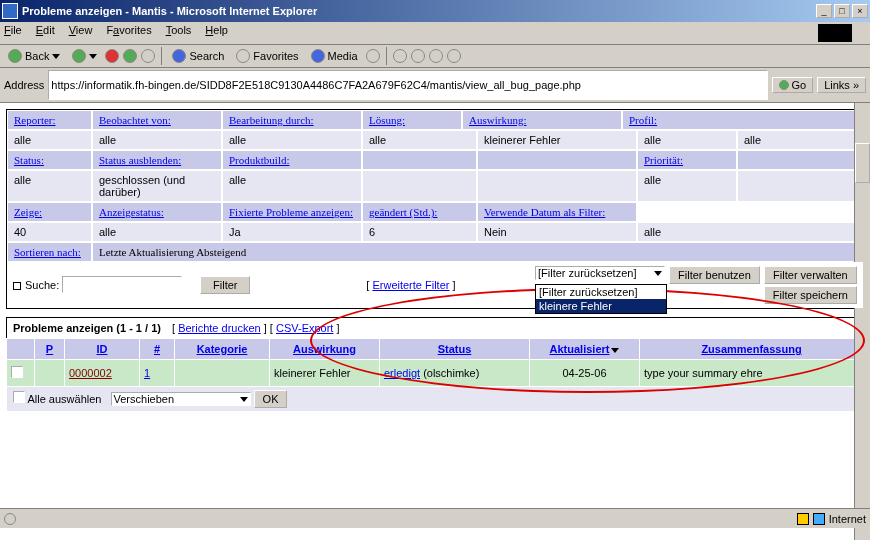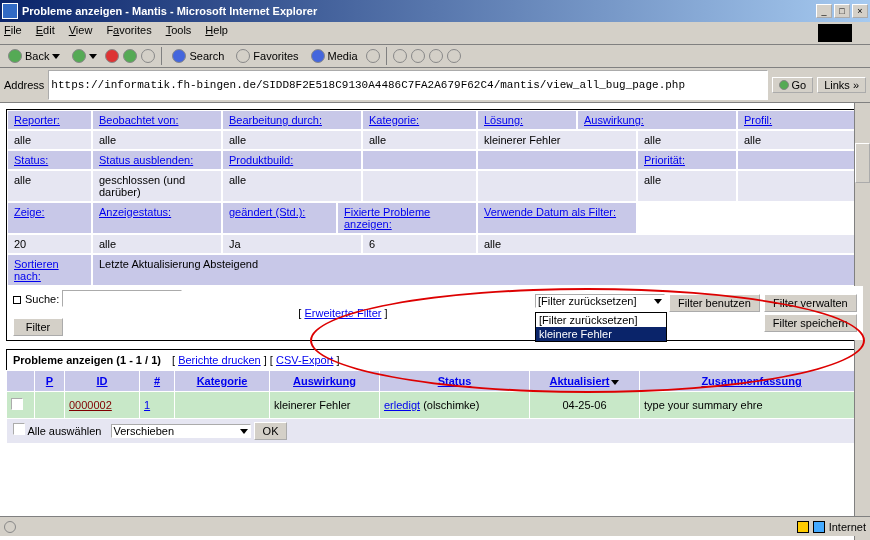--- a/index.html
+++ b/index.html
@@ -10,43 +10,43 @@
 .titlebar .winbtn { width: 16px; height: 14px; background: #d4d0c8; border: 1px outset #fff; margin-left: 2px; font-size: 9px; text-align: center; line-height: 12px; color: #000; font-family: Marlett, sans-serif; display:flex; align-items:center; justify-content:center;}
 .menubar { background: #d4d0c8; display: flex; padding: 2px 4px; border-bottom: 1px solid #808080; }
 .menubar span { margin-right: 14px; }
 .menubar span u { text-decoration: underline; }
 .menubar .logo { margin-left: auto; width: 34px; height: 18px; background: #000; display:flex; align-items:center; justify-content:center; color:#fff; font-size:9px;}
 .toolbar { background: #d4d0c8; display: flex; align-items: center; padding: 2px 4px; border-bottom: 1px solid #808080; gap: 4px; }
 .tbtn { display: flex; align-items: center; padding: 2px 4px; gap: 3px; }
 .tico { width: 14px; height: 14px; border: 1px solid #888; border-radius: 50%; display: inline-block; }
 .tsep { width: 1px; height: 18px; background: #808080; margin: 0 2px; }
 .addrbar { background: #d4d0c8; display: flex; align-items: center; padding: 2px 4px; border-bottom: 1px solid #808080; gap: 4px; }
-.addrbar input { flex: 1; border: 1px inset #fff; padding: 14px 2px; font-size: 11px; height: 18px; font-family: Liberation Mono, monospace; }
+.addrbar input { flex: 1; border: 1px inset #fff; padding: 14px 2px; font-size: 11px; height: 18px; }
 .gobtn, .linksbtn { border: 1px outset #fff; background: #d4d0c8; padding: 1px 6px; display:flex; align-items:center; gap:3px;}
 .content { background: #fff; padding: 6px; height: 450px; overflow: hidden; position: relative; }
 .filterbox { border: 1px solid #000; margin-bottom: 8px; }
 .frow { display: flex; }
 .fcell { padding: 3px 6px; border: 1px solid #fff; }
-.fhead { background: #c8c8e8; }
+.fhead { background: #c8c8e8; font-family: Liberation Serif, serif; }
 .fval { background: #e6e6f2; }
 .fcell a { color: #0000ee; text-decoration: underline; }
 .searchrow { padding: 4px 6px; display: flex; align-items: center; gap: 6px; position: relative; background:#fff;}
 .sbtn { border: 1px outset #fff; background: #d4d0c8; padding: 2px 8px; font-size: 11px; }
 .selbox { border: 1px inset #fff; background: #fff; padding: 0 2px; font-size: 11px; width: 130px; display:inline-flex; align-items:center; justify-content:space-between;}
 .dropdown { position: absolute; top: 22px; left: 497px; width: 132px; border: 1px solid #000; background: #fff; z-index: 10; }
 .dropdown div { padding: 1px 3px; }
 .dropdown .sel { background: #0a246a; color: #fff; }
 .listhead { background: #fff; padding: 4px 6px; font-weight: bold; border:1px solid #000; border-bottom:none;}
 .listhead a { color: #0000ee; font-weight: normal; text-decoration: underline; }
 table.bugs { width: 100%; border-collapse: collapse; border:1px solid #000;}
 table.bugs th { background: #c8c8e8; padding: 4px; font-weight: bold; border:1px solid #fff;}
 table.bugs th a { color: #0000ee; text-decoration: underline; }
 table.bugs td { padding: 6px 4px; border:1px solid #fff;}
 .buggreen { background: #c8e8c8; }
-.statusbar { background: #d4d0c8; border-top: 1px solid #808080; height: 20px; display: flex; align-items: center; padding: 0 4px; position:absolute; bottom:4px; left:0; right:0;}
+.statusbar { background: #d4d0c8; border-top: 1px solid #808080; height: 20px; display: flex; align-items: center; padding: 0 4px; position:absolute; bottom:12px; left:0; right:0;}
 .statusbar .zone { margin-left: auto; display: flex; align-items: center; gap: 4px; }
 .ellipse { position: absolute; border: 2px solid #d00; border-radius: 50%; pointer-events: none; }
 .minibox{width:8px;height:8px;border:1px solid #000;display:inline-block;margin-right:4px;vertical-align:middle;}
 .arrow{display:inline-block; width:0;height:0;border-left:4px solid transparent;border-right:4px solid transparent;border-top:5px solid #000;}
 .tico.grn{background:#5a5;}
 .tico.red{background:#d33;}
 .tico.blu{background:#46d;}
 .chk{width:12px;height:12px;border:1px inset #fff;background:#fff;display:inline-block;}
 .scrollb{position:absolute;right:0;top:0;width:16px;height:100%;background:#d4d0c8;border-left:1px solid #808080;}
 .scrollb .th{height:40px;background:#d4d0c8;border:1px outset #fff;margin-top:40px;}
@@ -120,21 +120,20 @@
   <div class="scrollb">
       <div class="th"></div>
     </div>
 
   <div class="filterbox">
 
     <div class="frow">
       <div class="fcell fhead" style="width:85px"><a>Reporter:</a></div>
       <div class="fcell fhead" style="width:130px"><a>Beobachtet von:</a></div>
       <div class="fcell fhead" style="width:140px"><a>Bearbeitung durch:</a></div>
-      <div class="fcell fhead" style="width:115px"><a>Kategorie:</a></div>
       <div class="fcell fhead" style="width:100px"><a>Lösung:</a></div>
       <div class="fcell fhead" style="width:160px"><a>Auswirkung:</a></div>
       <div class="fcell fhead" style="flex:1"><a>Profil:</a></div>
     </div>
     <div class="frow">
       <div class="fcell fval" style="width:85px">alle</div>
       <div class="fcell fval" style="width:130px">alle</div>
       <div class="fcell fval" style="width:140px">alle</div>
       <div class="fcell fval" style="width:115px">alle</div>
       <div class="fcell fval" style="width:160px">kleinerer Fehler</div>
@@ -157,39 +156,40 @@
       <div class="fcell fval" style="width:140px">alle</div>
       <div class="fcell fval" style="width:115px"></div>
       <div class="fcell fval" style="width:160px"></div>
       <div class="fcell fval" style="width:100px">alle</div>
       <div class="fcell fval" style="flex:1"></div>
     </div>
 
     <div class="frow">
       <div class="fcell fhead" style="width:85px"><a>Zeige:</a></div>
       <div class="fcell fhead" style="width:130px"><a>Anzeigestatus:</a></div>
+      <div class="fcell fhead" style="width:140px"><a>Fixierte Probleme anzeigen:</a></div>
       <div class="fcell fhead" style="width:115px"><a>geändert (Std.):</a></div>
-      <div class="fcell fhead" style="width:140px"><a>Fixierte Probleme anzeigen:</a></div>
       <div class="fcell fhead" style="width:160px"><a>Verwende Datum als Filter:</a></div>
     </div>
     <div class="frow">
-      <div class="fcell fval" style="width:85px">20</div>
+      <div class="fcell fval" style="width:85px">40</div>
       <div class="fcell fval" style="width:130px">alle</div>
       <div class="fcell fval" style="width:140px">Ja</div>
       <div class="fcell fval" style="width:115px">6</div>
+      <div class="fcell fval" style="width:160px">Nein</div>
       <div class="fcell fval" style="flex:1">alle</div>
     </div>
 
     <div class="frow">
       <div class="fcell fhead" style="width:85px"><a>Sortieren nach:</a></div>
       <div class="fcell fhead" style="flex:1">Letzte Aktualisierung Absteigend</div>
     </div>
 
     <div class="searchrow">
-      <div style="display:flex;flex-direction:column;gap:11px;">
+      <div style="display:flex;flex-direction:row;gap:18px;">
         <div><span class="minibox"></span><span>Suche:</span> <input type="text" style="width: 120px; border: 1px inset rgb(255, 255, 255);"></div>
         <button class="sbtn" style="width:50px">Filter</button>
       </div>
       <div style="margin-left:110px;">[ <a href="#">Erweiterte Filter</a> ]</div>
       <div style="margin-left:auto;display:flex;gap:4px;align-items:flex-start;position:relative;">
         <div style="position:relative;">
           <span class="selbox">
               <span>[Filter zurücksetzen]</span>
               <span class="arrow"></span>
             </span>

